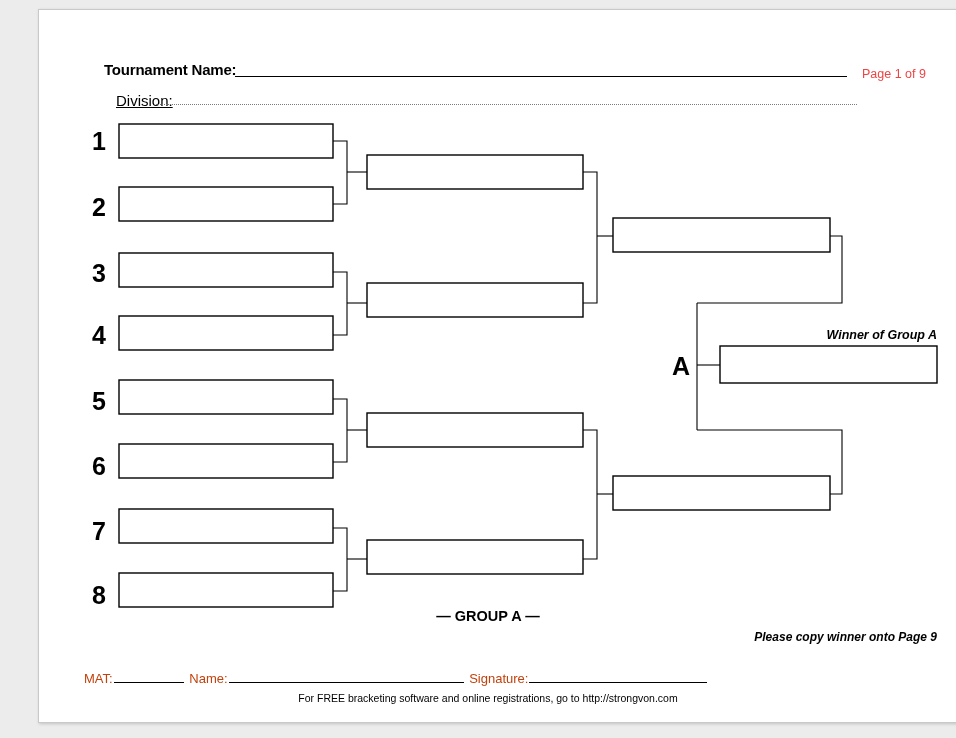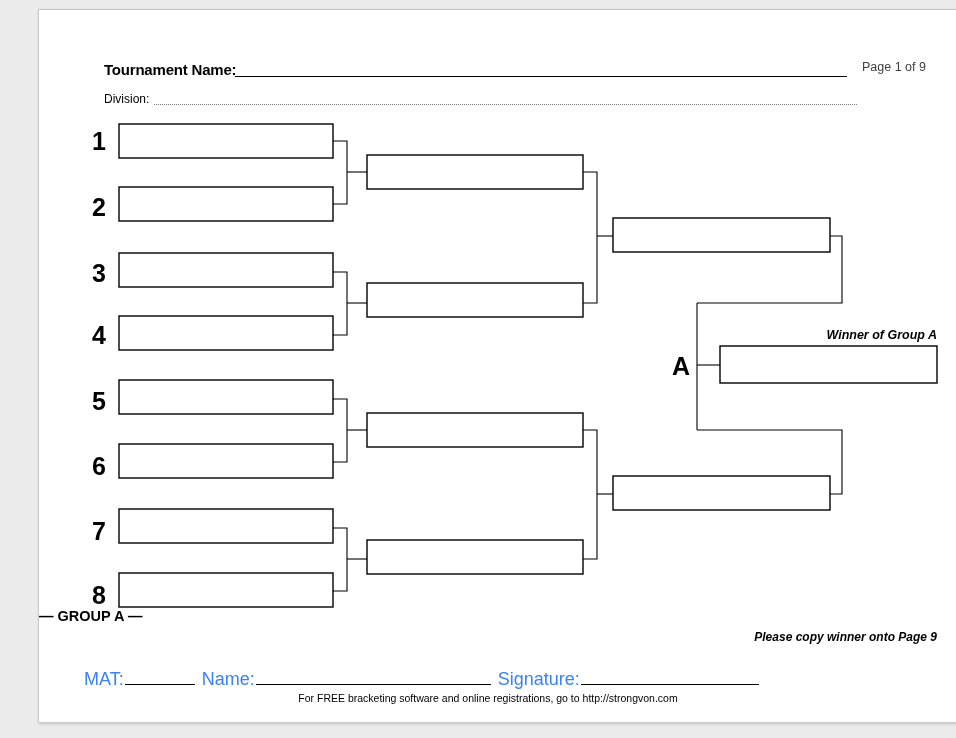--- a/index.html
+++ b/index.html
@@ -44,40 +44,41 @@
   .tname-rule {
     position: absolute;
     left: 196px;
     top: 66px;
     width: 612px;
     height: 0;
     border-bottom: 1.6px solid #000;
   }
   .div-label {
     position: absolute;
-    left: 65px;
+    left: 77px;
     top: 82px;
-    font-size: 12px;
-    color: #000;
-    white-space: nowrap;
+    font-size: 15px;
+    color: #000;
+    white-space: nowrap;
+    text-decoration: underline;
   }
   .div-rule {
     position: absolute;
     left: 115px;
     top: 94px;
     width: 703px;
     height: 0;
     border-bottom: 1px dotted #7b7b7b;
   }
   .page-num {
     position: absolute;
     left: 823px;
-    top: 50px;
+    top: 57px;
     font-size: 12.5px;
-    color: #404040;
+    color: #ef4444;
     white-space: nowrap;
   }
   .copyright {
     position: absolute;
     left: 688px;
     top: 133px;
     font-size: 12px;
     font-style: italic;
     font-weight: bold;
     color: #000;
@@ -119,21 +120,21 @@
     stroke: #000000;
     stroke-width: 1.1;
   }
 
   
   .group-title {
     position: absolute;
     left: 0;
     top: 598px;
     width: 898px;
-    text-align: left;
+    text-align: center;
     font-size: 14.5px;
     font-weight: bold;
     color: #000;
     white-space: nowrap;
   }
   .group-sub {
     position: absolute;
     left: 0;
     top: 620px;
     width: 898px;
@@ -141,22 +142,22 @@
     font-size: 12px;
     font-style: italic;
     font-weight: bold;
     color: #000;
     white-space: nowrap;
   }
   .sig-row {
     position: absolute;
     left: 45px;
     top: 659px;
-    font-size: 18px;
-    color: #3b82f6;
+    font-size: 13px;
+    color: #c2410c;
     white-space: nowrap;
   }
   .sig-row .fill {
     display: inline-block;
     border-bottom: 1.3px solid #000;
     height: 13px;
     vertical-align: baseline;
     margin: 0 2px 0 1px;
   }
   .fill-mat  { width: 70px; }

